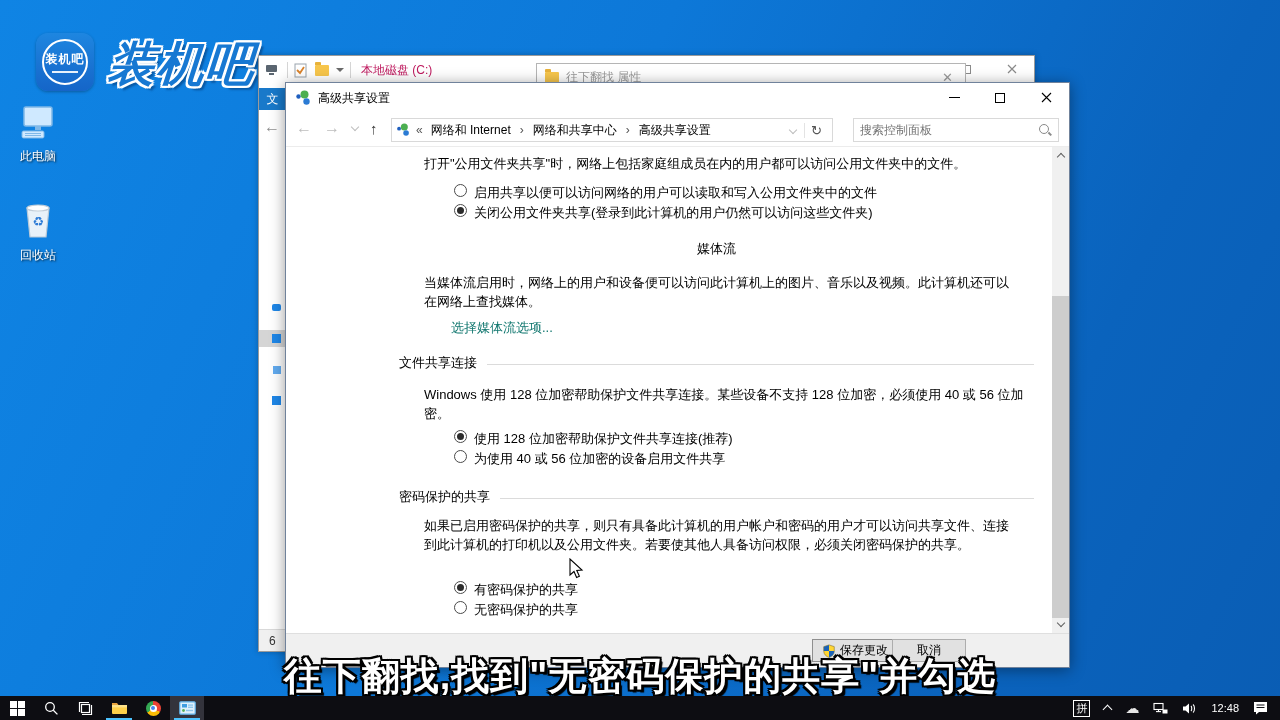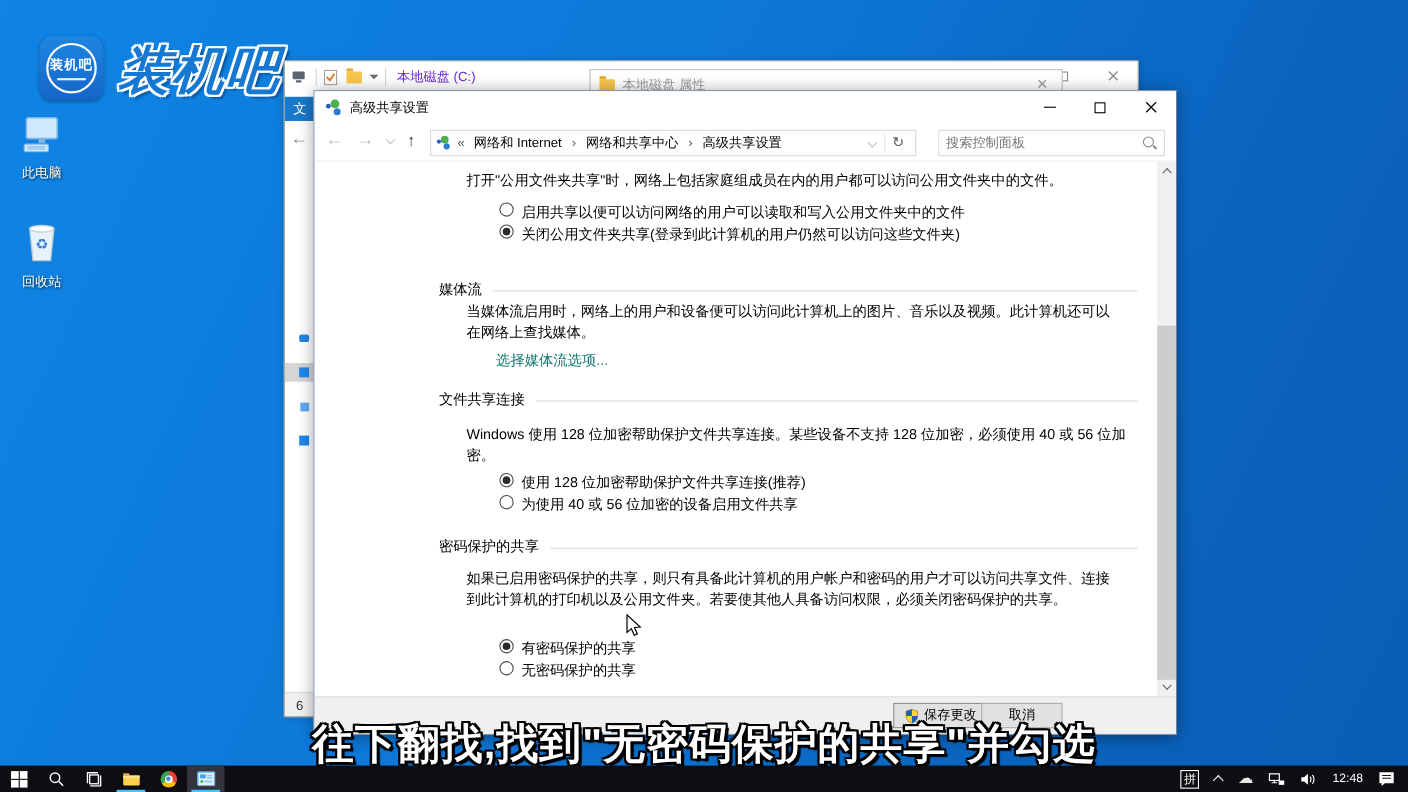--- a/index.html
+++ b/index.html
@@ -24,21 +24,21 @@
   .dicon { position:absolute; width:74px; text-align:center; cursor:default; }
   .dlabel { margin-top:3px; font-size:12px; color:#fff; text-shadow:1px 1px 2px rgba(0,0,0,.8); }
 
   
   .win { position:absolute; background:#fff; }
 
   
   .explorer { left:258px; top:55px; width:777px; height:597px; border:1px solid #9b9b9b; box-shadow:0 0 6px rgba(0,0,0,.25); }
   .qat { position:absolute; left:0; top:0; right:0; height:28px; background:#fff; display:flex; align-items:center; padding-left:6px; }
   .qat .sep { width:1px; height:16px; background:#d5d5d5; margin:0 6px; }
-  .qat-title { color:#6d28d9; font-size:12px; margin-left:4px; }
+  .qat-title { color:#be185d; font-size:12px; margin-left:4px; }
   .ex-controls { position:absolute; right:0; top:0; height:28px; display:flex; }
   .ex-btn { width:45px; height:26px; display:flex; align-items:center; justify-content:center; }
   .g-max { width:9px; height:9px; border:1px solid #8a8a8a; }
   .file-tab { position:absolute; left:0; top:32px; width:27px; height:22px; background:#1979ca; color:#fff;
               font-size:12px; display:flex; align-items:center; justify-content:center; }
   .ex-back { position:absolute; left:5px; top:62px; color:#8f8f8f; font-size:16px; }
   .navfrag { position:absolute; background:#1f87e8; }
   .nav-hl { position:absolute; left:0; top:274px; width:27px; height:17px; background:#d5d5d5; }
   .ex-status { position:absolute; left:0; right:0; bottom:0; height:22px; background:#f0f0f0; border-top:1px solid #d9d9d9;
                font-size:12px; color:#333; display:flex; align-items:center; padding-left:10px; }
@@ -188,21 +188,21 @@
       <div class="ex-btn">
         <svg width="10" height="10" viewBox="0 0 10 10">
           <path d="M1 1 L9 9 M9 1 L1 9" stroke="#8a8a8a" stroke-width="1.2"></path>
         </svg>
       </div>
     </div>
 
     <div class="bg-dialog">
       <div class="bg-dialog-tb">
         <div class="mini-folder"></div>
-        <span class="bg-dialog-title">本地磁盘 属性</span>
+        <span class="bg-dialog-title">往下翻找 属性</span>
         <span class="bg-x">✕</span>
       </div>
     </div>
 
     <div class="file-tab">
       <span>文</span>
     </div>
     <div class="ex-back">←</div>
 
     <div class="navfrag" style="left:13px;top:248px;width:9px;height:7px;border-radius:2px;"></div>
@@ -277,21 +277,21 @@
 
       <div class="opt" style="top:37px;">
         <span class="radio"></span>
         <span class="lbl">启用共享以便可以访问网络的用户可以读取和写入公用文件夹中的文件</span>
       </div>
       <div class="opt" style="top:57px;">
         <span class="radio checked"></span>
         <span class="lbl">关闭公用文件夹共享(登录到此计算机的用户仍然可以访问这些文件夹)</span>
       </div>
 
-      <div class="sect" style="top:107px;">
+      <div class="sect" style="top:93px;flex-direction:column;">
         <span>媒体流</span>
         <span class="rule"></span>
       </div>
       <div class="para" style="left:138px;top:126px;width:592px;">当媒体流启用时，网络上的用户和设备便可以访问此计算机上的图片、音乐以及视频。此计算机还可以在网络上查找媒体。</div>
       <a class="link" style="left:165px;top:172px;">选择媒体流选项...</a>
 
       <div class="sect" style="top:207px;font-family:Liberation Mono, monospace;">
         <span>文件共享连接</span>
         <span class="rule"></span>
       </div>

